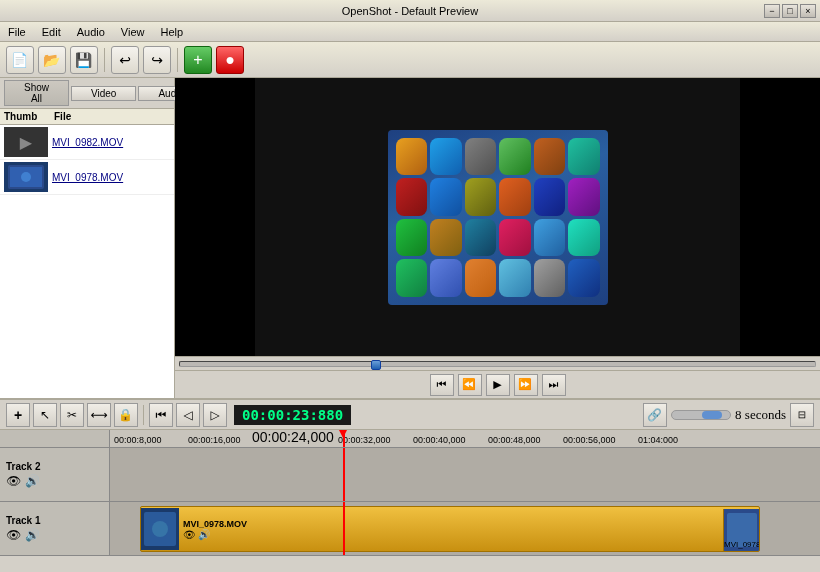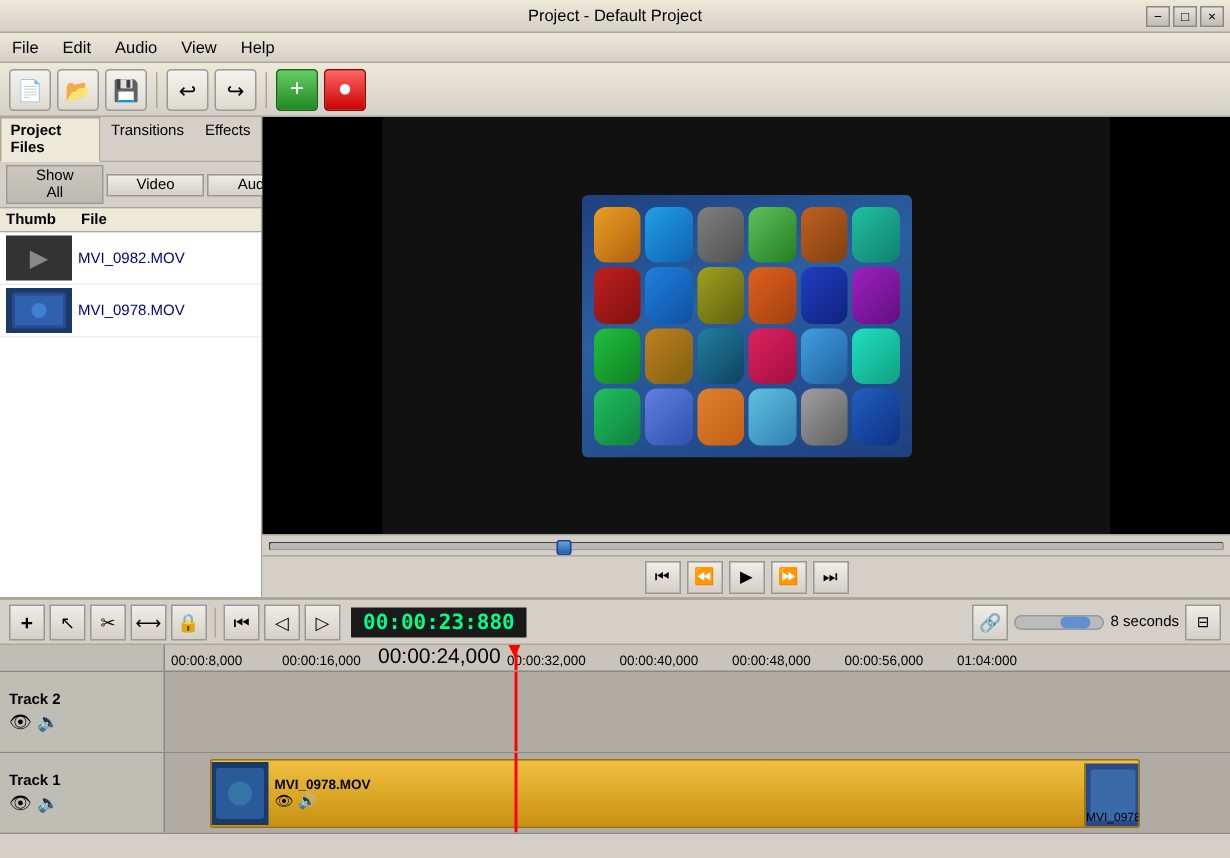--- a/index.html
+++ b/index.html
@@ -35,21 +35,21 @@
     .filter-btn.active { background: linear-gradient(to bottom, #ccc8c0, #bbb8b0); }
     .filter-icon { width: 20px; height: 18px; background: linear-gradient(to bottom, #f0ede6, #d4d0c8); border: 1px solid #999; display: flex; align-items: center; justify-content: center; cursor: pointer; font-size: 12px; }
     
     #file-list-header { display: flex; padding: 2px 4px; background: #ece9d8; border-bottom: 1px solid #aca899; font-weight: bold; font-size: 10px; }
     .col-thumb { width: 50px; }
     .col-file { flex: 1; }
     
     #file-list { flex: 1; overflow-y: auto; background: white; }
     .file-row { display: flex; align-items: center; padding: 2px 4px; border-bottom: 1px solid #eee; cursor: pointer; }
     .file-thumb { width: 44px; height: 30px; background: #222; display: flex; align-items: center; justify-content: center; overflow: hidden; margin-right: 4px; flex-shrink: 0; }
-    .file-name { font-size: 10px; color: #000080; cursor: pointer; text-align: center; }
+    .file-name { font-size: 10px; color: #000080; text-decoration: underline; cursor: pointer; text-align: center; }
 
     
     #preview-panel { flex: 1; background: #d4d0c8; display: flex; flex-direction: column; }
     #preview-tab-bar { display: flex; border-bottom: 1px solid #aca899; }
     .preview-tab { font-size: 10px; padding: 3px 8px; border: 1px solid #aca899; border-bottom: none; background: #ece9d8; cursor: pointer; margin-top: 2px; }
     .preview-tab.active { background: #d4d0c8; font-weight: bold; }
     
     #video-display { flex: 1; background: #111; display: flex; align-items: center; justify-content: center; overflow: hidden; position: relative; }
     
     #video-scrubber { height: 14px; background: #d4d0c8; border-top: 1px solid #aca899; display: flex; align-items: center; padding: 0 4px; }
@@ -87,21 +87,21 @@
     .clip-thumb { width: 40px; height: 42px; background: #333; flex-shrink: 0; display: flex; align-items: center; justify-content: center; overflow: hidden; }
     .clip-thumb-right { width: 38px; height: 42px; background: #333; position: absolute; right: 0; top: 1px; display: flex; align-items: center; justify-content: center; }
 
     
     .ipad-screen { width: 220px; height: 175px; background: #1a1a2e; border-radius: 4px; overflow: hidden; position: relative; }
   </style>
 </head>
 <body>
 
 <div id="titlebar">
-  <span>Project - Default Project</span>
+  <span>OpenShot - Default Preview</span>
   <div id="titlebar-controls">
     <div class="titlebar-btn">−</div>
     <div class="titlebar-btn">□</div>
     <div class="titlebar-btn">×</div>
   </div>
 </div>
 
 <div id="menubar">
   <span class="menu-item">File</span>
   <span class="menu-item">Edit</span>
@@ -118,25 +118,20 @@
   <div class="toolbar-btn">↩</div>
   <div class="toolbar-btn">↪</div>
   <div class="toolbar-sep"></div>
   <div class="toolbar-btn green" style="color:white;font-size:16px;">+</div>
   <div class="toolbar-btn red" style="color:white;font-size:16px;">●</div>
 </div>
 
 <div id="main">
 
   <div id="left-panel">
-    <div id="panel-tabs">
-      <div class="panel-tab active">Project Files</div>
-      <div class="panel-tab">Transitions</div>
-      <div class="panel-tab">Effects</div>
-    </div>
     <div id="filter-row">
       <button class="filter-btn active">Show All</button>
       <button class="filter-btn">Video</button>
       <button class="filter-btn">Audio</button>
       <button class="filter-btn">Title</button>
       <div class="filter-icon">🔍</div>
     </div>
     <div id="file-list-header">
       <span class="col-thumb">Thumb</span>
       <span class="col-file">File</span>
@@ -227,21 +222,21 @@
     <div class="tl-sep"></div>
     <div class="tl-btn">⏮</div>
     <div class="tl-btn">◁</div>
     <div class="tl-btn">▷</div>
     <div id="time-display" style="margin-left:4px;">00:00:23:880</div>
     <div id="zoom-area">
       <div class="tl-btn">🔗</div>
       <div class="zoom-slider" style="position:relative;">
         <div style="position:absolute;left:30px;top:0;width:20px;height:8px;background:#6090d0;border-radius:4px;"></div>
       </div>
-      <span style="font-size:10px;">8 seconds</span>
+      <span style="font-size:13px;font-family:Liberation Serif, serif;">8 seconds</span>
       <div class="tl-btn" style="font-size:10px;">⊟</div>
     </div>
   </div>
 
   <div style="display:flex;flex-direction:column;flex:1;overflow:hidden;">
 
     <div style="display:flex;height:18px;background:#c8c4bc;border-bottom:1px solid #888;">
       <div style="width:110px;flex-shrink:0;background:#c0bdb5;border-right:1px solid #888;"></div>
       <div style="flex:1;position:relative;overflow:hidden;">
         <span style="position:absolute;left:4px;bottom:2px;font-size:9px;">00:00:8,000</span>

